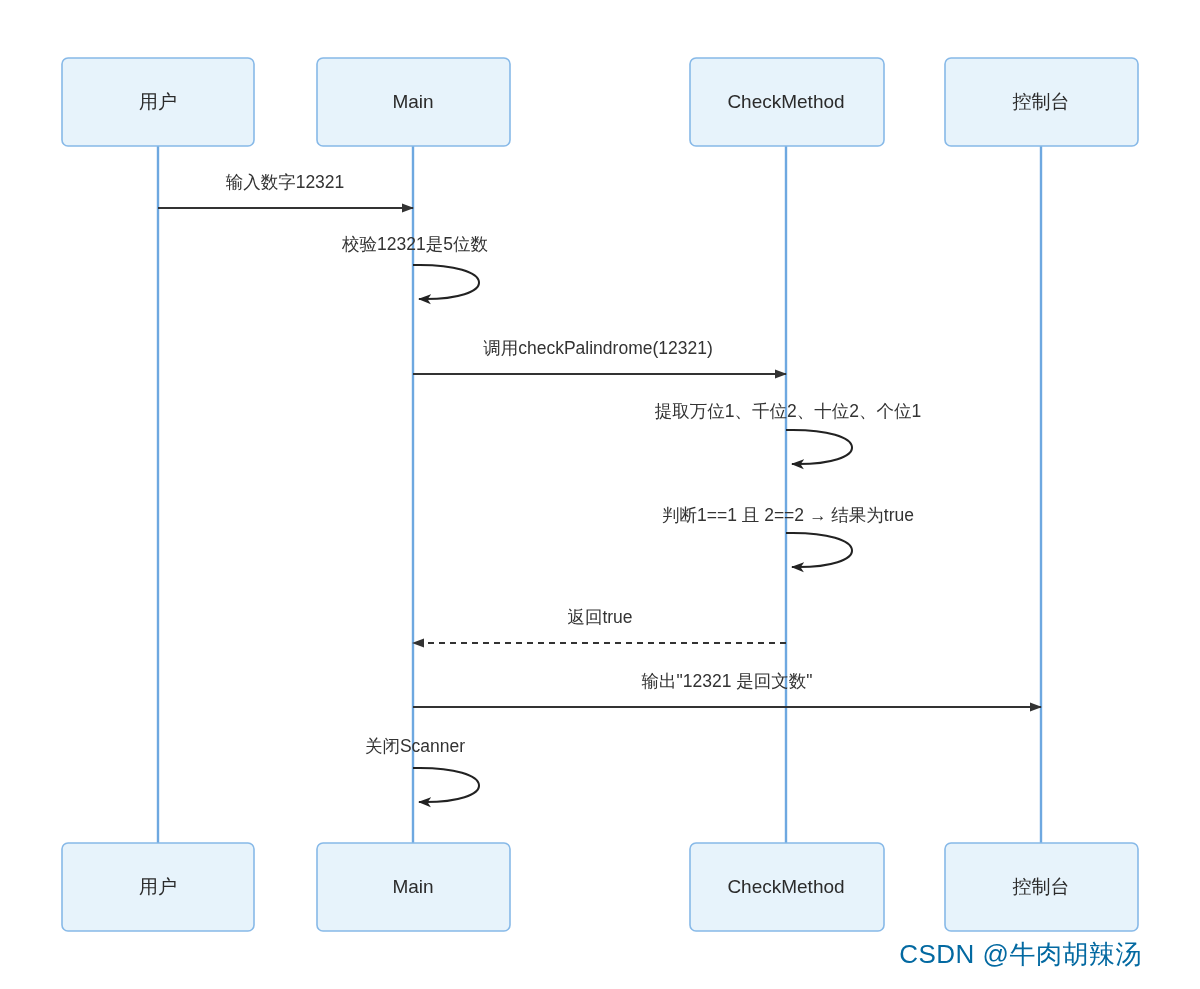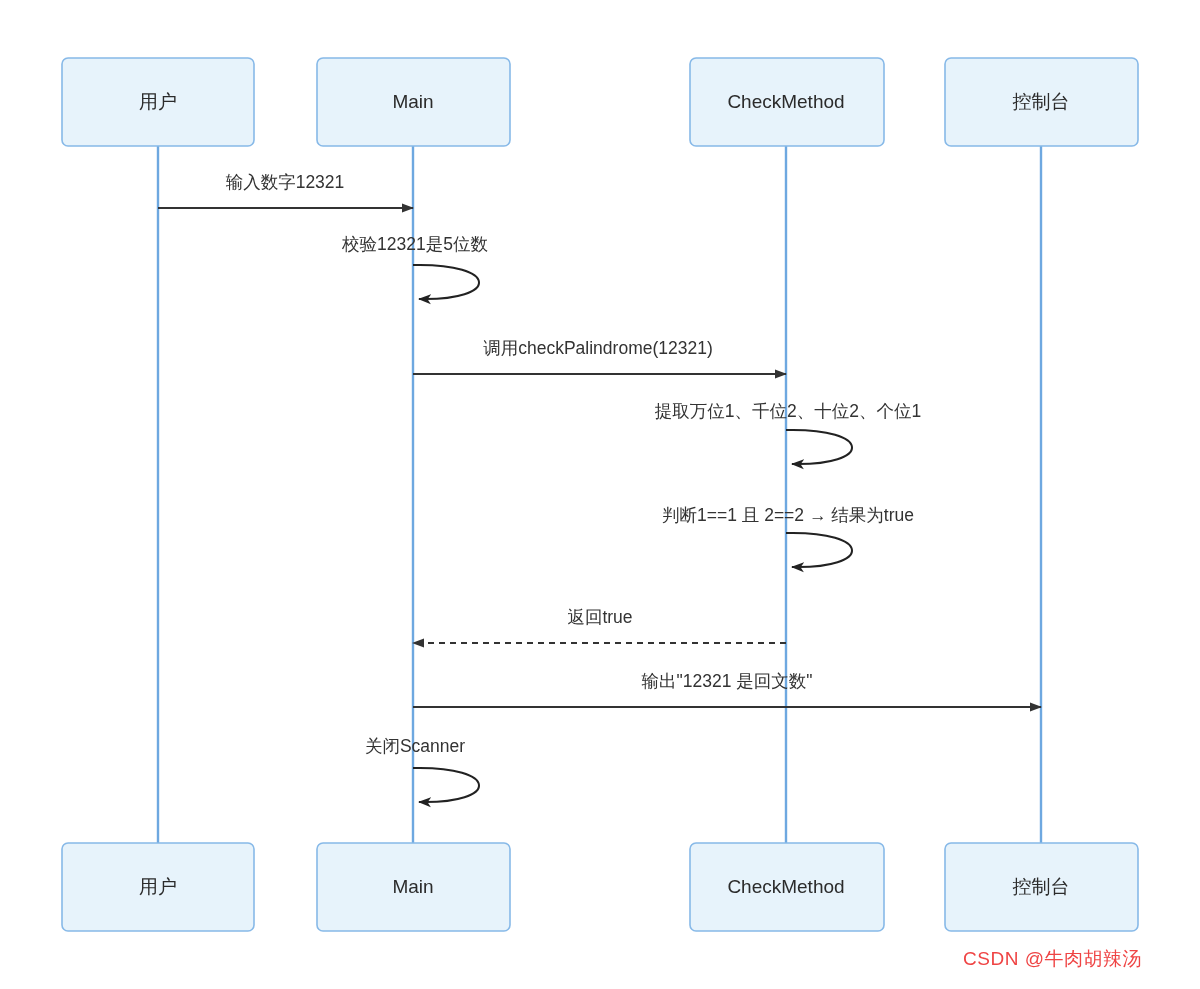--- a/index.html
+++ b/index.html
@@ -63,22 +63,22 @@
     font-size: 17.5px;
     fill: #333333;
     dominant-baseline: middle;
   }
   .msg-label-center { text-anchor: middle; }
   .watermark {
     position: absolute;
     right: 58px;
     bottom: 17px;
     font-family: "Liberation Sans", "DejaVu Sans", sans-serif;
-    font-size: 19px;
-    color: #ef4444;
+    font-size: 26px;
+    color: #0369a1;
     letter-spacing: 0.5px;
     white-space: nowrap;
     user-select: none;
   }
 </style>
 </head>
 <body>
 
 <div id="diagram-root">
   <svg id="seq-svg" viewBox="0 0 1200 989" xmlns="http://www.w3.org/2000/svg">

